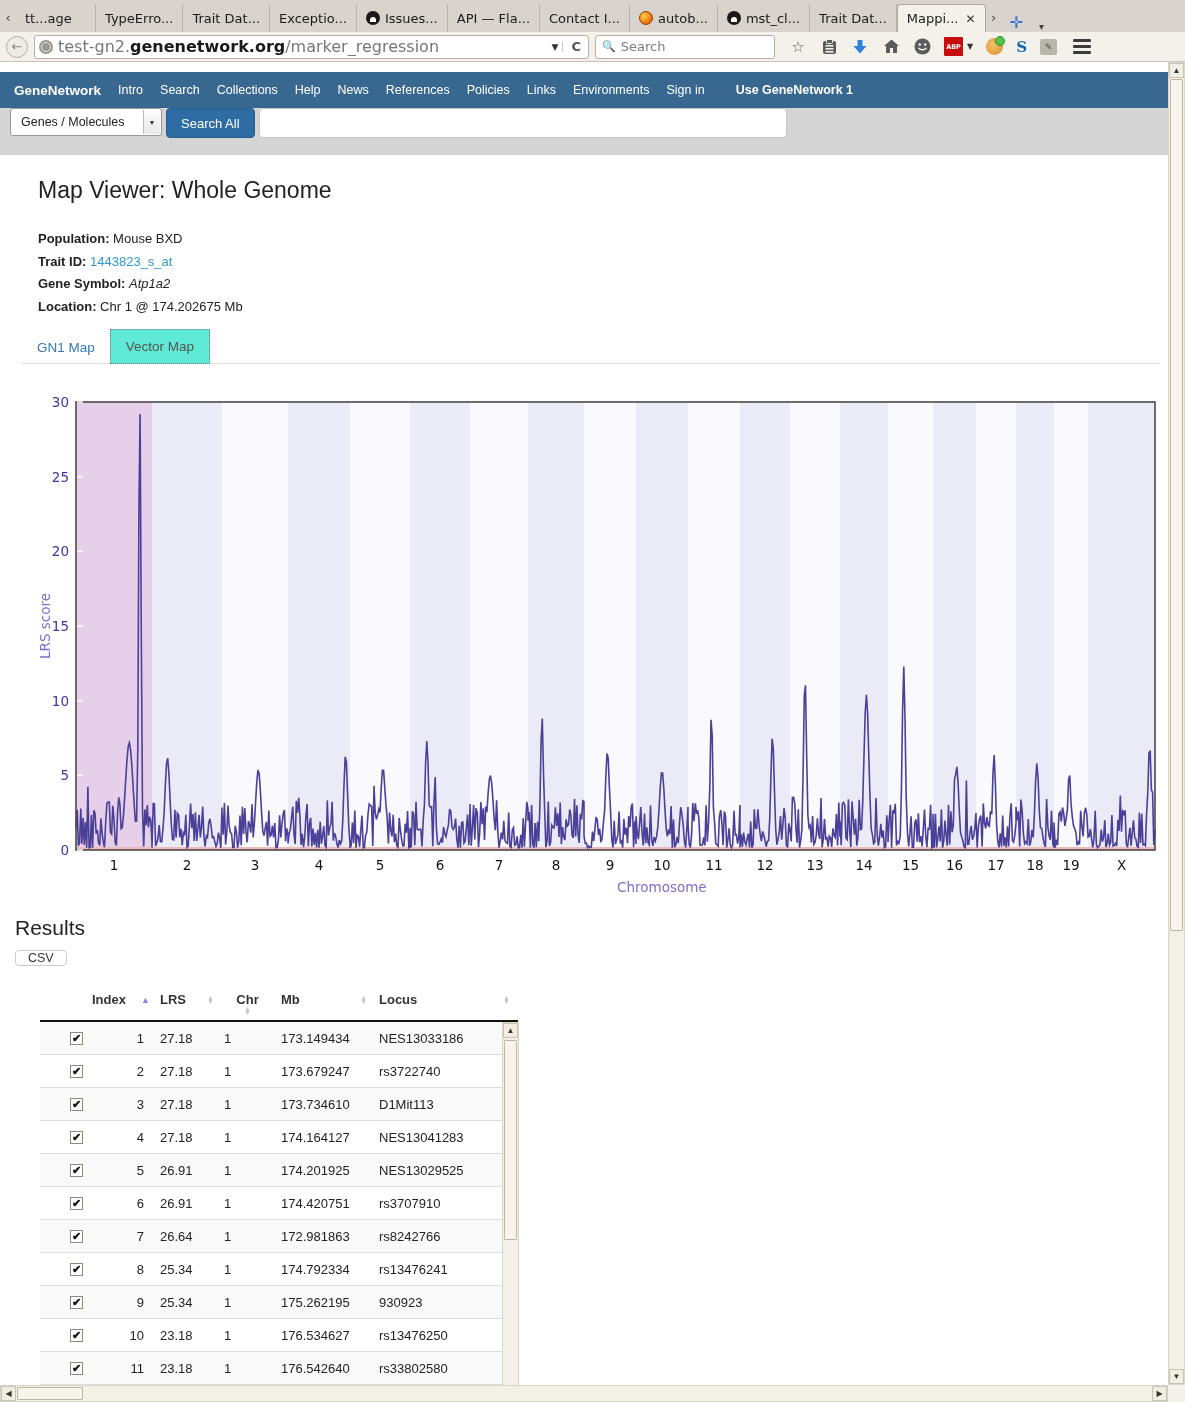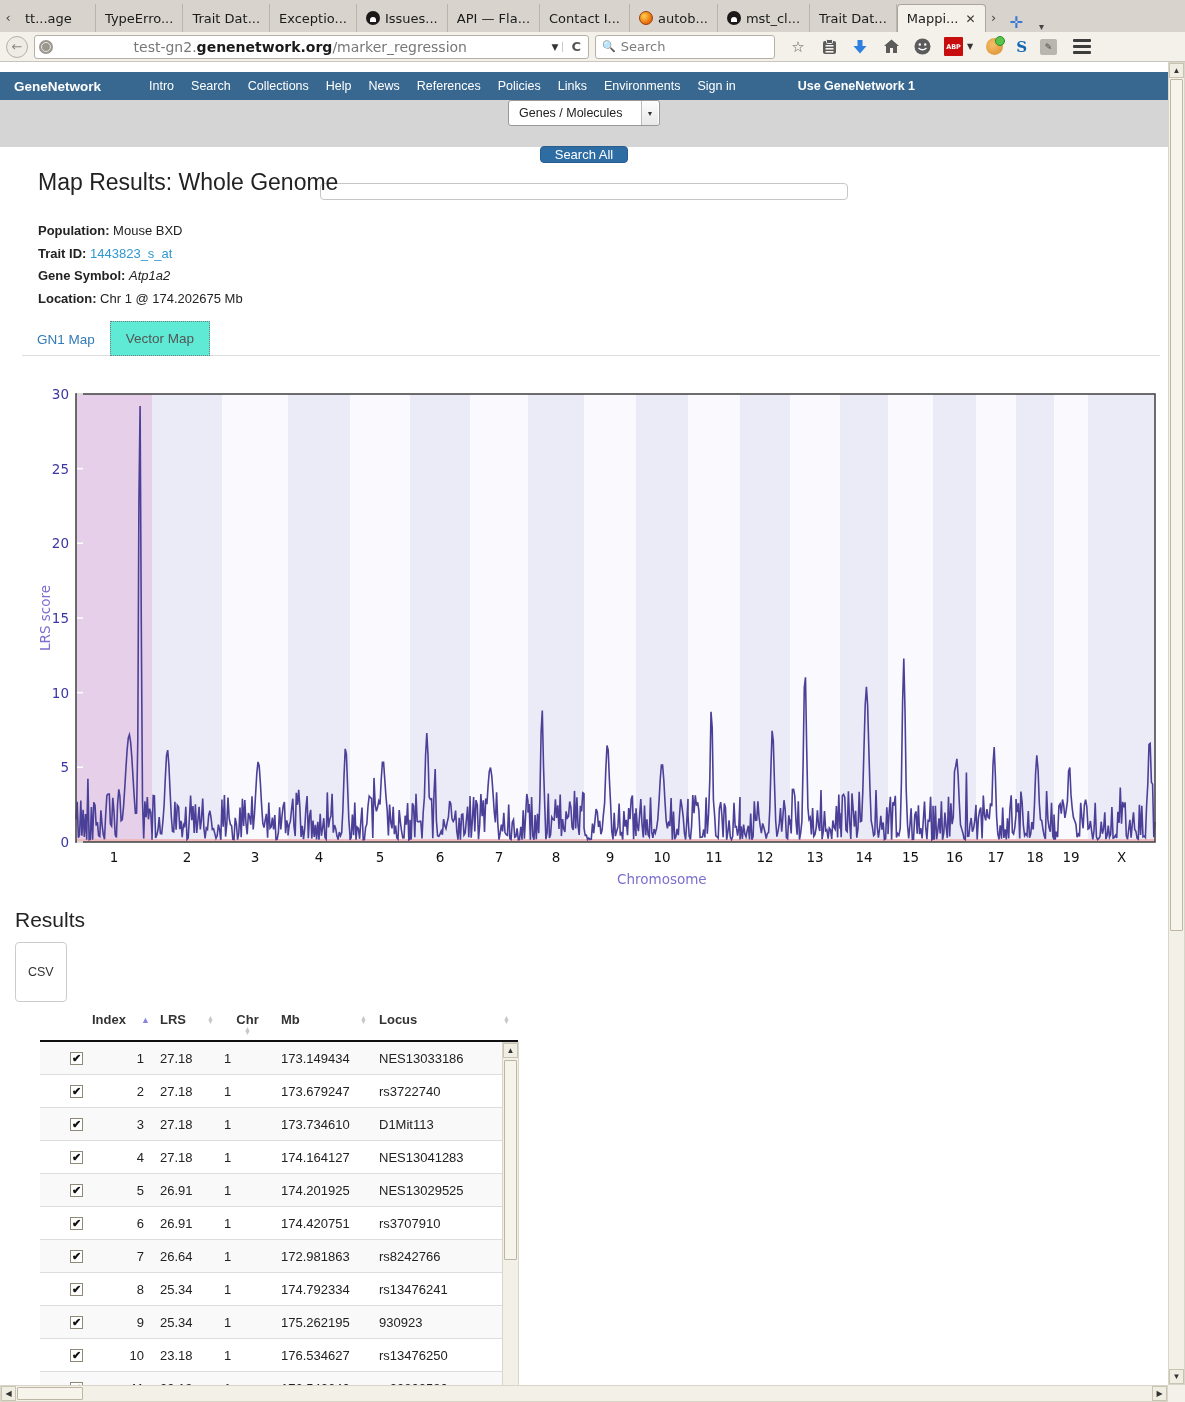--- a/index.html
+++ b/index.html
@@ -28,21 +28,21 @@
   #toolbar { height:30px; background:#f4f1ea; display:flex; align-items:center; gap:6px;
     padding:0 6px; font-family:"DejaVu Sans", sans-serif; border-bottom:1px solid #c9c5bd; }
   #back-btn { width:22px; height:22px; border-radius:50%; border:1px solid #b5b1a8;
     background:#efece5; color:#8b887f; font-size:13px; display:flex; align-items:center;
     justify-content:center; flex:none; }
   #urlbar { flex:none; width:555px; height:24px; background:#fff; border:1px solid #b5b1a7;
     border-radius:3px; display:flex; align-items:center; padding:0 4px; gap:5px; }
   #urlbar .globe { width:14px; height:14px; border-radius:50%; background:#9a978f; position:relative; flex:none; }
   #urlbar .globe::after { content:""; position:absolute; inset:2px; border-radius:50%;
     border:1px solid #e8e6e0; }
-  .urltext { font-size:14px; color:#777; white-space:nowrap; overflow:hidden; flex:1;text-align:center; }
+  .urltext { font-size:16px; color:#777; white-space:nowrap; overflow:hidden; flex:1; }
   .urltext b { color:#1a1a1a; }
   .url-caret { color:#333; font-size:9px; padding:0 4px; border-right:1px solid #ccc8bf; }
   .reload { color:#555; font-size:13px; padding:0 3px; font-weight:bold; }
   #searchbox { width:180px; height:24px; background:#fff; border:1px solid #b5b1a7; border-radius:3px;
     display:flex; align-items:center; gap:5px; padding:0 6px; }
   #searchbox .mag { font-size:11px; color:#777; }
   #searchbox .ph { font-size:13px; color:#7c7c7c; }
   .tb-icons { display:flex; align-items:center; gap:13px; padding-left:8px; }
   .tbi { width:18px; height:18px; display:flex; align-items:center; justify-content:center;
     font-size:15px; color:#5b5b5b; }
@@ -54,26 +54,26 @@
   .cookie { width:17px; height:17px; border-radius:50%; background:radial-gradient(circle at 40% 40%, #f5c069, #d98a2b);
     position:relative; }
   .cookie::after { content:""; position:absolute; right:-2px; top:-2px; width:8px; height:8px;
     border-radius:50%; background:#57c44a; border:1px solid #2f8f2b; }
   .scribe { width:17px; height:16px; background:#b9b6ae; border-radius:2px; color:#444;
     font-size:9px; display:flex; align-items:center; justify-content:center; }
   .burger { display:flex; flex-direction:column; gap:3px; margin-left:10px; }
   .burger span { width:18px; height:3px; background:#3c3c3c; border-radius:1px; }
   
   #viewport { width:1168px; height:1323px; overflow:hidden; background:#fff; }
-  #gn-navbar { height:28px; margin-top:10px; background:#38678f; color:#fff; display:flex;
-    align-items:center; font-size:12.5px; padding:0 14px; gap:36px; }
+  #gn-navbar { height:36px; margin-top:10px; background:#38678f; color:#fff; display:flex;
+    align-items:center; font-size:12.5px; padding:0 14px; gap:5px; }
   #gn-navbar .brand { font-weight:bold; font-size:13.5px; margin-right:12px; }
   #gn-navbar .navitem { cursor:pointer; }
   #gn-navbar .usegn1 { font-weight:bold; margin-left:26px; }
-  #searchrow { height:47px; background:#d5d5d5; display:flex; align-items:center; gap:20px; padding:0 10px;flex-direction:column; }
+  #searchrow { height:47px; background:#d5d5d5; display:flex; align-items:flex-start; gap:4px; padding:0 10px; }
   .gm-select { width:152px; height:28px; background:#fff; border:1px solid #979797; border-radius:3px;
     display:flex; align-items:center; font-size:12.5px; color:#222; position:relative; }
   .gm-select .val { padding-left:10px; flex:1; }
   .gm-select .dd { width:17px; height:24px; border-left:1px solid #bbb; margin-right:1px;
     display:flex; align-items:center; justify-content:center; font-size:7px; color:#333;
     background:linear-gradient(#fdfdfd,#e8e8e8); }
   #search-all { height:30px; padding:0 14px; background:#2e6da4; border:1px solid #285e8e;
     border-radius:4px; color:#fff; font-size:13px; }
   #main-search-input { width:528px; height:30px; border:1px solid #c6c6c6; border-radius:4px;
     background:#fff; font-size:13px; padding:0 8px; color:#333; }
@@ -85,21 +85,21 @@
   #info-block .italic { font-style:italic; }
   #map-tabs { margin:14px 0 0 22px; display:flex; align-items:flex-end; position:relative; }
   #map-tabs .hr { position:absolute; left:0; right:8px; bottom:0; border-bottom:1px solid #ddd; }
   .gn1-link { color:#337ab7; font-size:13.5px; padding:9px 15px; }
   .vector-tab { border:1px dotted #777; background:#5eead4; color:#555; font-size:13.5px;
     padding:9px 15px; position:relative; z-index:2; }
   
   #chart-wrap { margin:32px 0 0 40px; position:relative; font-family:"DejaVu Sans", sans-serif; }
   
   #results-h { font-size:21px; font-weight:400; color:#222; margin:16px 0 0 15px; }
-  #csv-btn { margin:10px 0 0 15px; padding:22px 12px; background:#fff; border:1px solid #ccc;
+  #csv-btn { margin:10px 0 16px 15px; padding:0 12px; background:#fff; border:1px solid #ccc;
     border-radius:4px; font-size:12.5px; color:#333; }
   #table-wrap { position:relative; margin:10px 0 0 40px; width:478px; }
   .thead { display:flex; align-items:flex-start; height:30px; font-size:13px; font-weight:bold;
     color:#333; border-bottom:2px solid #111; }
   .thead .hcell { display:flex; align-items:center; justify-content:space-between; padding-right:8px; }
   .sort-up { color:#8585dd; font-size:9px; }
   .sort-both { display:flex; flex-direction:column; line-height:0.55; font-size:7px; color:#c9c9c9; }
   .trow { display:flex; align-items:center; height:33px; font-size:13px; color:#222;
     border-bottom:1px solid #ddd; background:#fff; }
   .trow.odd { background:#f9f9f9; }
@@ -247,21 +247,21 @@
 
   <div id="searchrow">
     <div class="gm-select">
       <span class="val">Genes / Molecules</span>
       <span class="dd">▼</span>
     </div>
     <button id="search-all">Search All</button>
     <input id="main-search-input" value="" style="">
   </div>
 
-  <h1 id="page-title">Map Results: Whole Genome</h1>
+  <h1 id="page-title">Map Viewer: Whole Genome</h1>
 
   <div id="info-block">
       <div class="iline"><span class="ilabel">Population: </span><span>Mouse BXD</span></div>
       <div class="iline"><span class="ilabel">Trait ID: </span><span class="link">1443823_s_at</span></div>
       <div class="iline"><span class="ilabel">Gene Symbol: </span><span class="italic">Atp1a2</span></div>
       <div class="iline"><span class="ilabel">Location: </span><span>Chr 1 @ 174.202675 Mb</span></div>
     </div>
 
   <div id="map-tabs">
     <div class="hr"></div>

